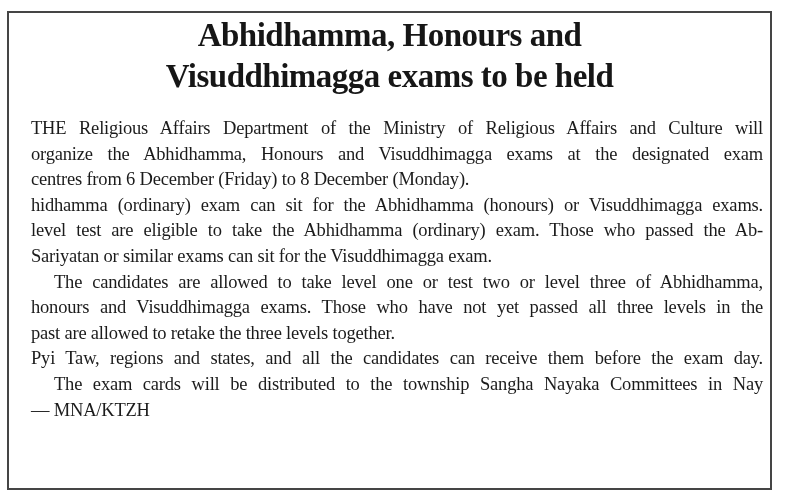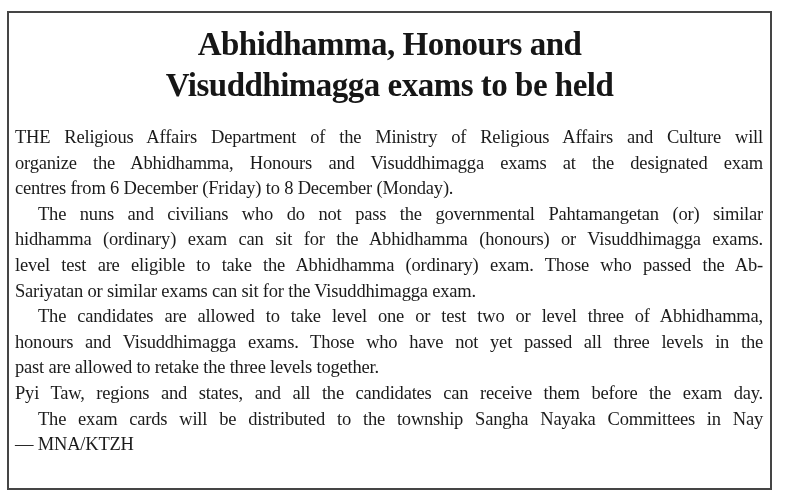--- a/index.html
+++ b/index.html
@@ -41,41 +41,41 @@
     padding: 0 7px 0 6px;
     color: #1b1b1b;
     font-size: 18.5px;
     line-height: 25.6px;
     letter-spacing: -0.2px;
   }
   .body-text .line {
     text-align: justify;
     text-align-last: justify;
     white-space: normal;
+    margin-left: 16px;
   }
   .body-text .line.noFill {
     text-align-last: left;
   }
   .body-text .line.indent {
     padding-left: 23px;
   }
 </style>
 </head>
 <body style="background: rgb(255, 255, 255);">
 
 <div class="article-frame" style="border-color: rgb(69, 69, 69);">
-  <h1 class="headline" style="margin: 11px 0px 0px; color: rgb(22, 22, 22);">
+  <h1 class="headline" style="margin: 2px 0px 0px; color: rgb(22, 22, 22);">
     <span class="hl-line">Abhidhamma, Honours and</span>
     <span class="hl-line">Visuddhimagga exams to be held</span>
   </h1>
   <div class="body-text" style="color: rgb(27, 27, 27);">
       <div class="line">THE Religious Affairs Department of the Ministry of Religious Affairs and Culture will</div>
       <div class="line">organize the Abhidhamma, Honours and Visuddhimagga exams at the designated exam</div>
       <div class="line noFill">centres from 6 December (Friday) to 8 December (Monday).</div>
-      <div class="line indent">The nuns and civilians who do not pass the governmental Pahtamangetan (or) similar</div>
       <div class="line">hidhamma (ordinary) exam can sit for the Abhidhamma (honours) or Visuddhimagga exams.</div>
       <div class="line">level test are eligible to take the Abhidhamma (ordinary) exam. Those who passed the Ab-</div>
       <div class="line noFill">Sariyatan or similar exams can sit for the Visuddhimagga exam.</div>
       <div class="line indent">The candidates are allowed to take level one or test two or level three of Abhidhamma,</div>
       <div class="line">honours and Visuddhimagga exams. Those who have not yet passed all three levels in the</div>
       <div class="line noFill">past are allowed to retake the three levels together.</div>
       <div class="line">Pyi Taw, regions and states, and all the candidates can receive them before the exam day.</div>
       <div class="line indent">The exam cards will be distributed to the township Sangha Nayaka Committees in Nay</div>
       <div class="line noFill">— MNA/KTZH</div>
     </div>

